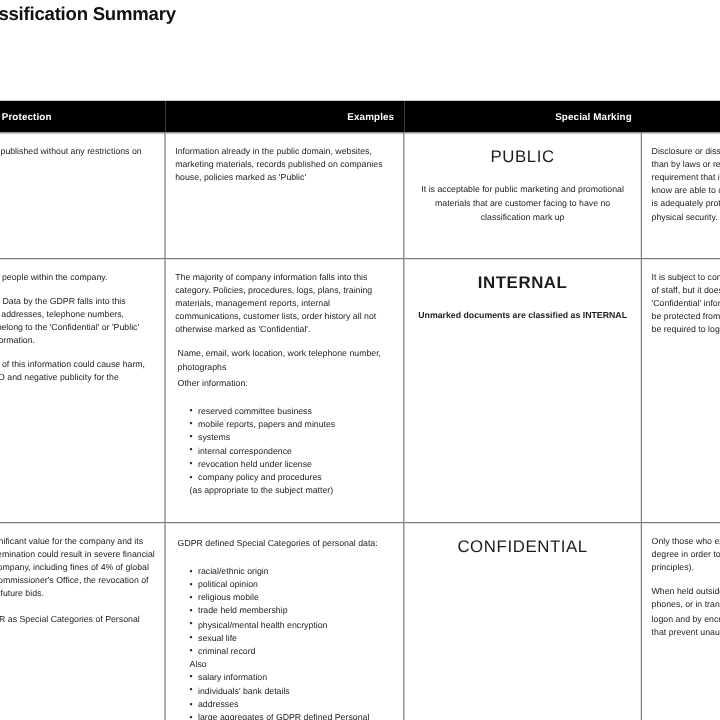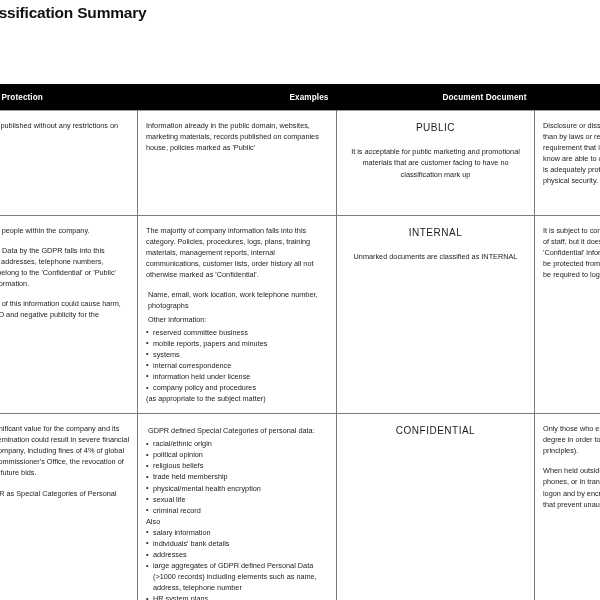--- a/index.html
+++ b/index.html
@@ -72,54 +72,54 @@
     font-size: 7.3px;
     line-height: 1.52;
     color: #1c1c1c;
   }
   table.matrix tbody tr td:first-child { border-left: 1px solid #8a8a8a; }
 
   .cell-center {
     text-align: center;
   }
   .mark-title {
-    font-size: 10px;
+    font-size: 14px;
     letter-spacing: 0.5px;
     margin-bottom: 11px;
   }
   .mark-note {
     font-size: 7.3px;
     line-height: 1.55;
   }
 
   .para { margin: 0 0 9px 0; }
   .para:last-child { margin-bottom: 0; }
   .tight { margin: 2px; }
 
   ul.bullets {
     list-style: none;
-    margin: 0;
+    margin: 12px;
     padding: 0;
   }
   ul.bullets li {
     position: relative;
     padding-left: 7px;
     margin: 0;
   }
   ul.bullets li::before {
     content: "\2022";
     position: absolute;
     left: 0;
     top: -0.5px;
   }
   ul.bullets li.noindent { padding-left: 0; }
   ul.bullets li.noindent::before { content: ""; }
 
   
-  td.mark-cell-internal { padding-top: 56px; }
+  td.mark-cell-internal { padding-top: 56px; font-weight: bold; }
   td.mark-cell-confidential { padding-top: 78px; }
   td.gdpr-cell-internal { padding-top: 50px; }
   td.gdpr-cell-confidential { padding-top: 60px; }
   td.desc-cell-internal { padding-top: 15px; }
   td.desc-cell-confidential { padding-top: 58px; }
 
   .row-public td { height: 86px; }
   .row-internal td { height: 142px; }
   .row-confidential td { height: 212px; }
 </style>
@@ -135,21 +135,21 @@
       <colgroup>
         <col class="c1">
           <col class="c2">
           <col class="c3">
           <col class="c4">
       </colgroup>
       <thead>
         <tr>
           <th class="left-al">Description / GDPR / Data Protection</th>
           <th class="center-al">Examples</th>
-          <th class="center-al">Document Document</th>
+          <th class="center-al">Special Marking</th>
           <th class="center-al">Handling</th>
         </tr>
       </thead>
       <tbody>
 
         <tr class="row-public">
           <td class="desc-cell-public">
             <p class="para">Information can be disclosed or published without any restrictions on content, or time of publication.</p>
           </td>
           <td>
@@ -172,21 +172,21 @@
           </td>
           <td>
             <p class="para">The majority of company information falls into this category. Policies, procedures, logs, plans, training materials, management reports, internal communications, customer lists, order history all not otherwise marked as 'Confidential'.</p>
             <p class="tight">Name, email, work location, work telephone number, photographs</p>
             <p class="tight">Other information:</p>
             <ul class="bullets">
               <li>reserved committee business</li>
               <li>mobile reports, papers and minutes</li>
               <li>systems</li>
               <li>internal correspondence</li>
-              <li>information held under license</li>
+              <li>revocation held under license</li>
               <li>company policy and procedures</li>
               <li class="noindent">(as appropriate to the subject matter)</li>
             </ul>
           </td>
           <td class="cell-center mark-cell-internal">
             <div class="mark-title">INTERNAL</div>
             <div class="mark-note">Unmarked documents are classified as INTERNAL</div>
           </td>
           <td class="gdpr-cell-internal">
             <p class="para">It is subject to control over distribution to the groups of staff, but it does not require the controls of 'Confidential' information. 'Internal' information must be protected from unauthorised access, users must be required to log in before accessing it.</p>
@@ -196,21 +196,21 @@
         <tr class="row-confidential">
           <td class="desc-cell-confidential">
             <p class="para">Confidential information has significant value for the company and its unauthorized disclosure or dissemination could result in severe financial or reputational damage to the company, including fines of 4% of global turnover from the Information Commissioner's Office, the revocation of contracts and an inability to win future bids.</p>
             <p class="para">Information defined by the GDPR as Special Categories of Personal Data falls into this category.</p>
           </td>
           <td>
             <p class="tight">GDPR defined Special Categories of personal data:</p>
             <ul class="bullets">
               <li>racial/ethnic origin</li>
               <li>political opinion</li>
-              <li>religious beliefs</li>
+              <li>religious mobile</li>
               <li>trade held membership</li>
               <li>physical/mental health encryption</li>
               <li>sexual life</li>
               <li>criminal record</li>
               <li class="noindent">Also</li>
               <li>salary information</li>
               <li>individuals' bank details</li>
               <li>addresses</li>
               <li>large aggregates of GDPR defined Personal Data (&gt;1000 records) including elements such as name, address, telephone number</li>
               <li>HR system plans</li>

